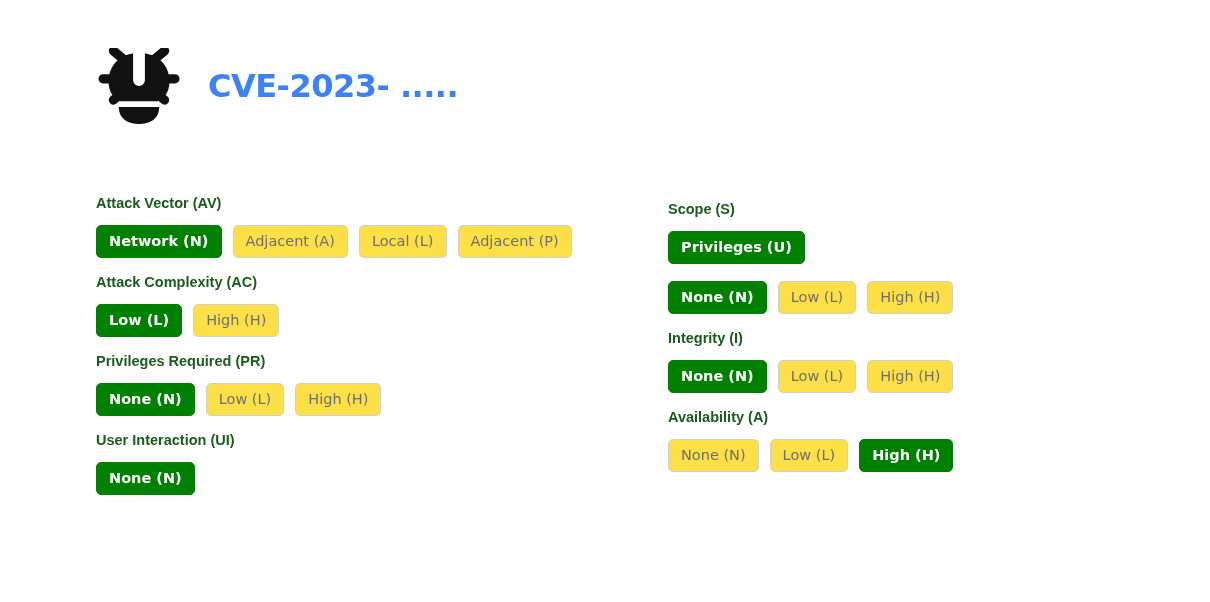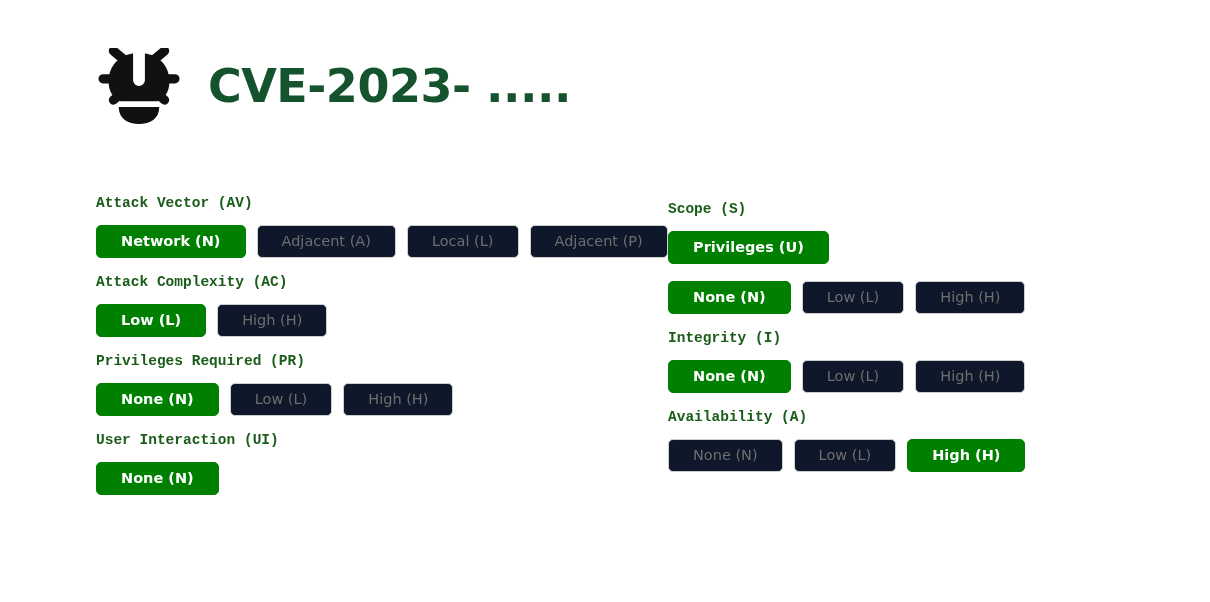--- a/index.html
+++ b/index.html
@@ -24,23 +24,23 @@
     align-items: center;
     gap: 26px;
   }
   .bug-icon {
     width: 86px;
     height: 76px;
     flex: 0 0 auto;
     display: block;
   }
   .page-title {
-    font-size: 46px;
+    font-size: 32px;
     font-weight: 700;
-    color: #14532d;
+    color: #3b82f6;
     letter-spacing: -0.5px;
     white-space: pre;
     line-height: 1;
     font-family: "DejaVu Sans", sans-serif;
   }
 
   
   .columns {
     position: absolute;
     left: 0;
@@ -57,46 +57,46 @@
 
   .metric-group {
     margin-bottom: 14px;
   }
   .metric-label {
     font-size: 14.5px;
     font-weight: 700;
     color: #1a5c1a;
     margin: 0 0 13px 0;
     line-height: 1.1;
-    font-family: Liberation Mono, monospace;
+    font-family: Liberation Sans, sans-serif;
   }
   .options {
     display: flex;
     flex-direction: row;
     align-items: center;
     gap: 11px;
     margin-bottom: 17px;
   }
   .opt {
     display: inline-flex;
     align-items: center;
     justify-content: center;
     height: 33px;
     box-sizing: border-box;
-    padding: 0 24px;
+    padding: 0 12px;
     border-radius: 5px;
     font-size: 14.5px;
     line-height: 1;
     white-space: nowrap;
     font-family: "DejaVu Sans", sans-serif;
     cursor: pointer;
     user-select: none;
   }
   .opt.off {
-    background: #0f172a;
+    background: #fde047;
     border: 1px solid #cfcfcf;
     color: #6e6e6e;
     font-weight: 400;
   }
   .opt.on {
     background: #008000;
     border: 1px solid #008000;
     color: #ffffff;
     font-weight: 700;
   }

